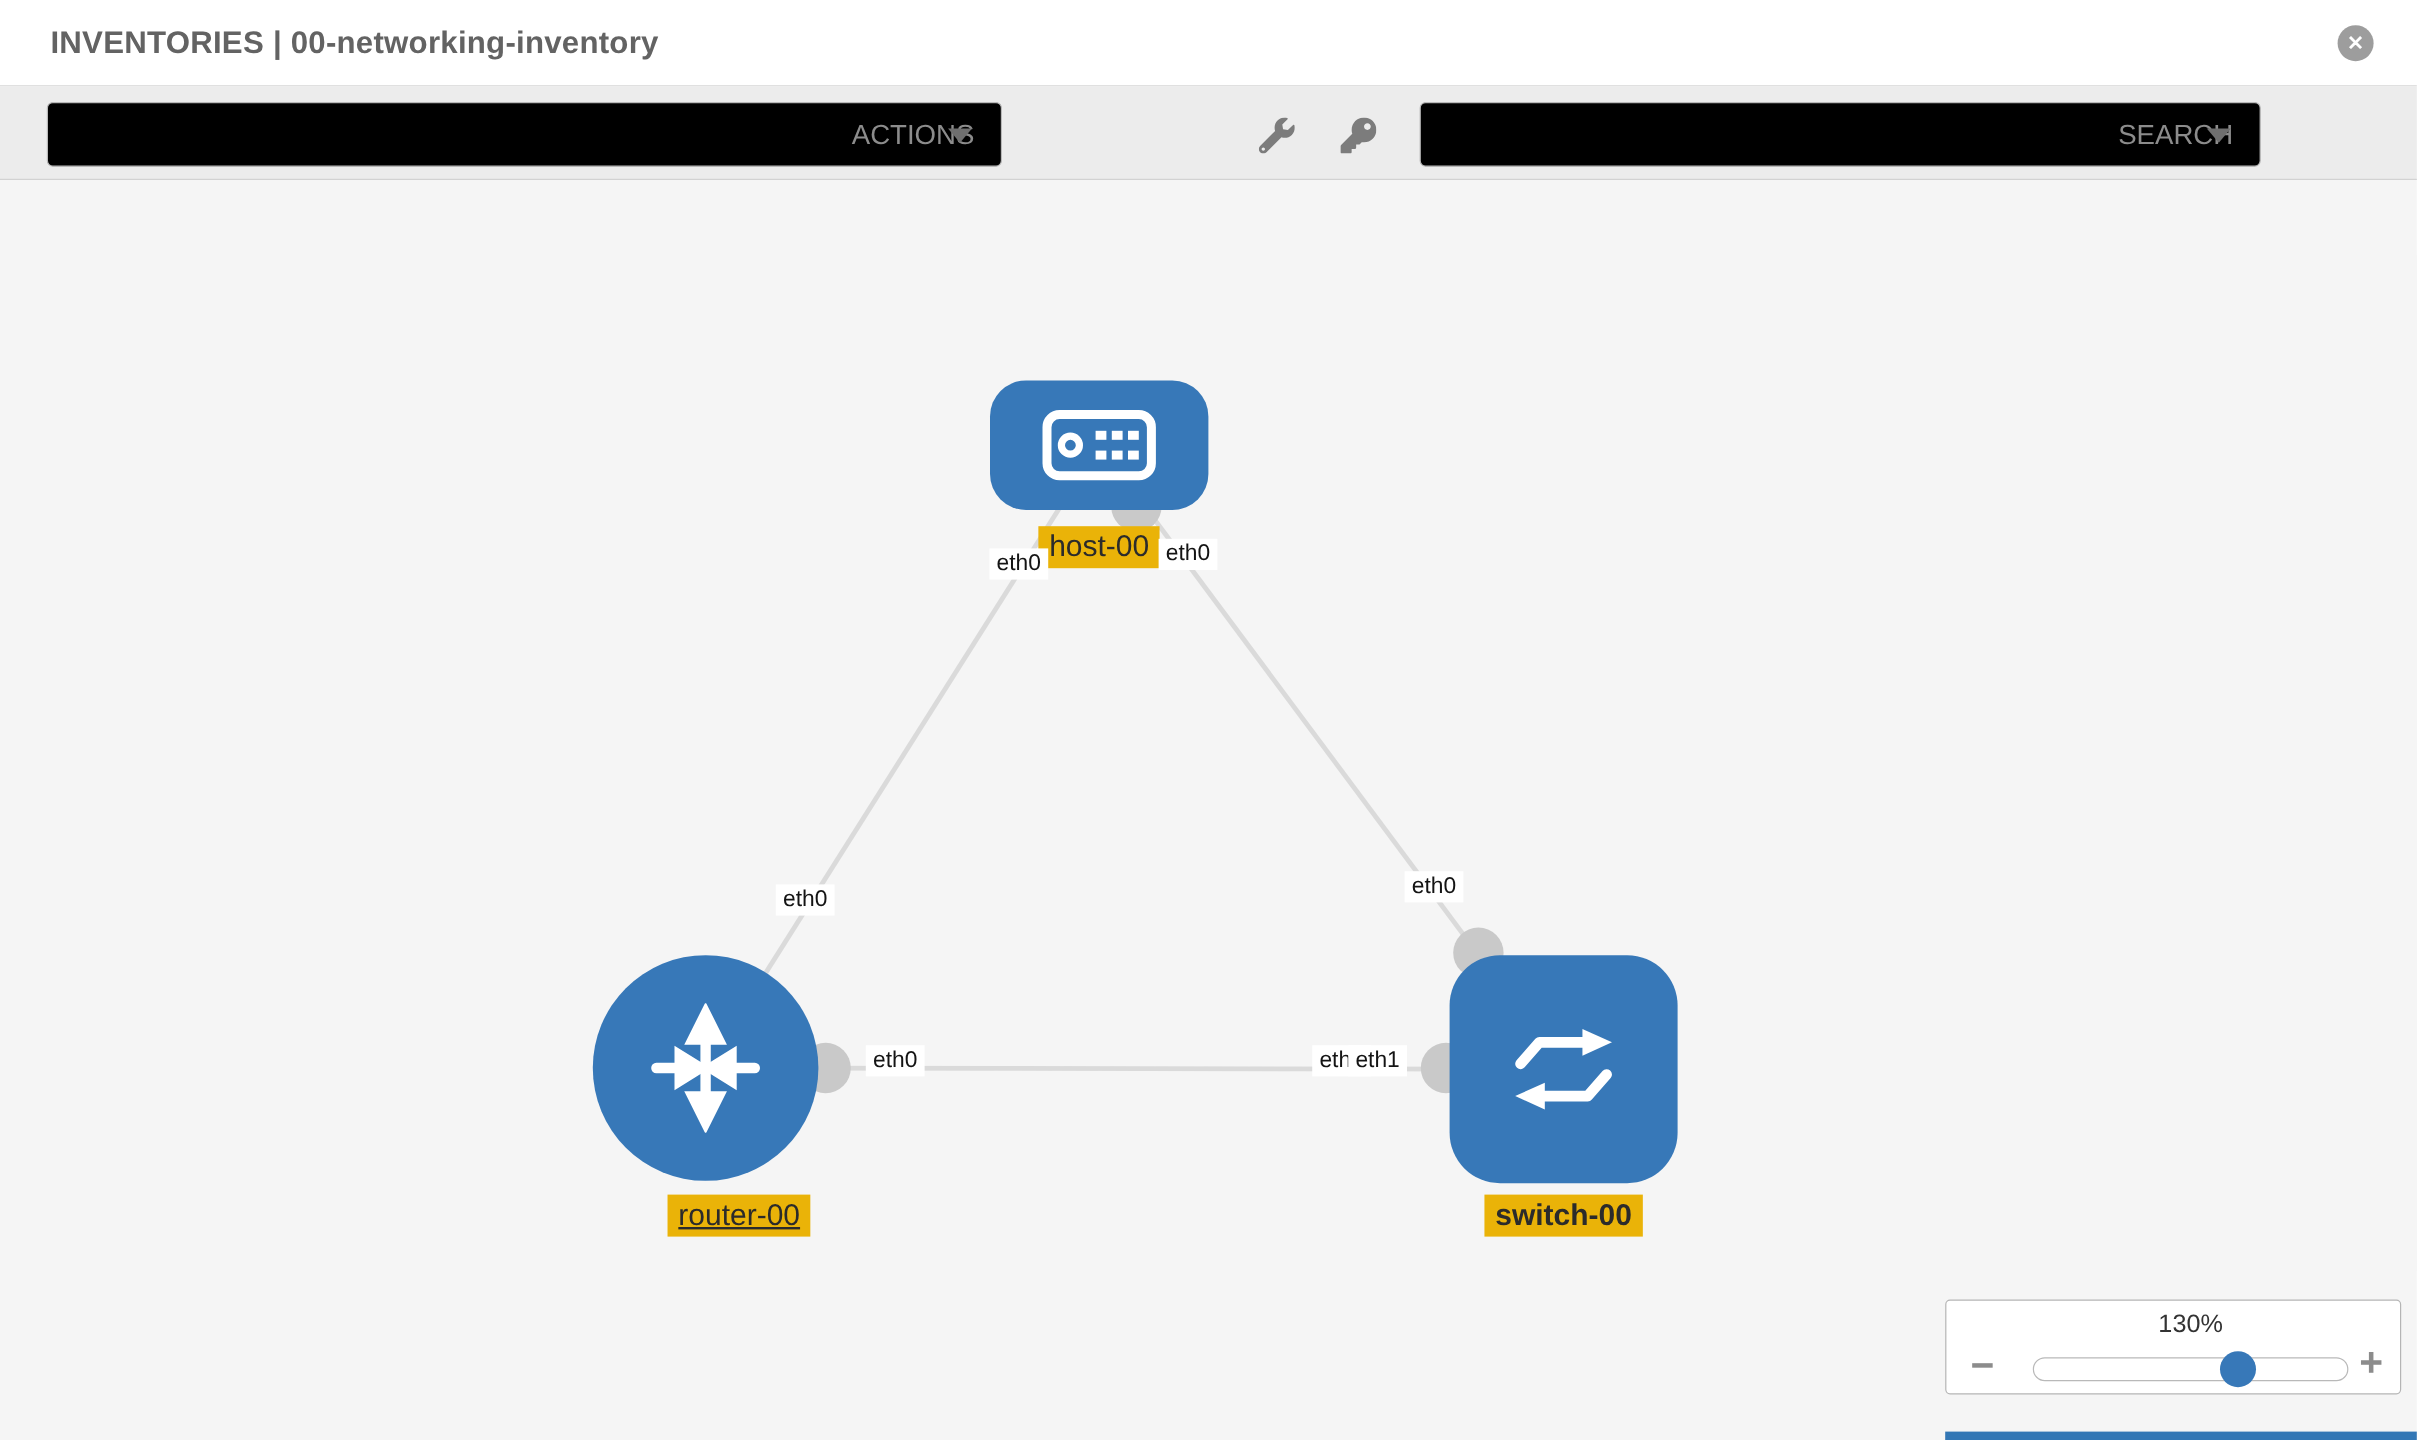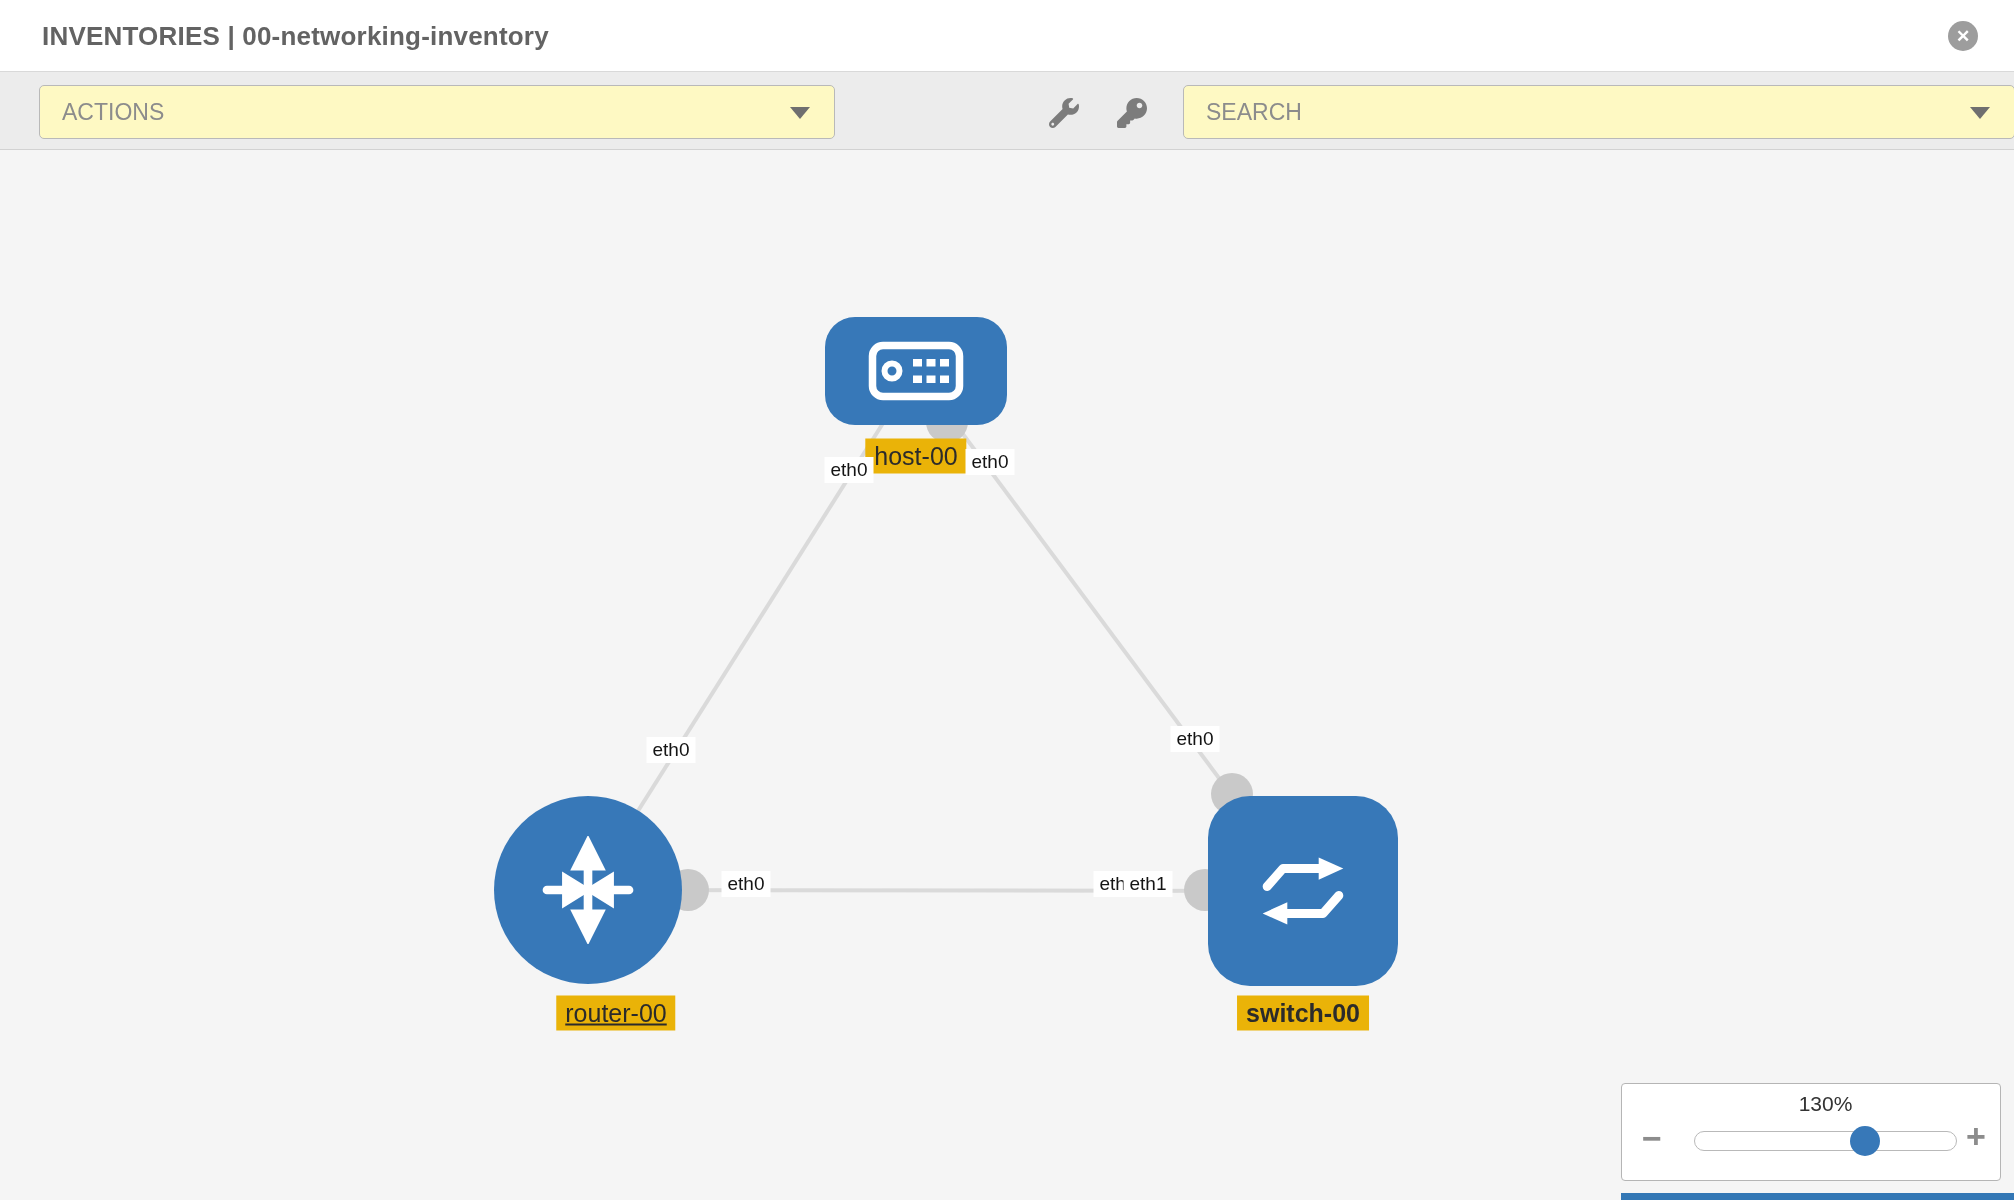--- a/index.html
+++ b/index.html
@@ -24,27 +24,27 @@
     display:flex; align-items:center; justify-content:center;
     font-size:17px; font-weight:700; cursor:pointer; line-height:1;
   }
 
   
   .toolbar {
     position:absolute; top:72px; left:0; width:2014px; height:78px;
     background:#ececec; border-bottom:1px solid #d2d2d2;
   }
   .select {
-    position:absolute; top:13px; height:54px; background:#fef9c3;
+    position:absolute; top:13px; height:54px; background:#000000;
     border:1px solid #b9b9b9; border-radius:5px;
     display:flex; align-items:center; padding:0 22px;
-    font-size:23px; color:#8c8c8c; cursor:pointer;
+    font-size:23px; color:#8c8c8c; cursor:pointer;justify-content:flex-end;
   }
   #actions-select { left:39px; width:796px; }
-  #search-select  { left:1183px; width:832px; }
+  #search-select  { left:1183px; width:701px; }
   .caret {
     position:absolute; right:24px; top:50%; margin-top:-5px;
     width:0; height:0;
     border-left:10px solid transparent; border-right:10px solid transparent;
     border-top:12px solid #6f6f6f;
   }
   .icon-btn {
     position:absolute; top:23px; width:36px; height:36px; cursor:pointer;
     display:flex; align-items:center; justify-content:center;
   }
@@ -76,21 +76,21 @@
     white-space:nowrap;
   }
   .if-label {
     position:absolute; transform:translate(-50%,-50%);
     background:#ffffff; padding:2px 6px; font-size:19px; color:#141414;
     white-space:nowrap;
   }
 
   
   .zoom-panel {
-    position:absolute; left:1621px; top:1083px; width:380px; height:98px;
+    position:absolute; left:1621px; top:1083px; width:380px; height:79px;
     background:#ffffff; border:1px solid #b5b5b5; border-radius:4px; z-index:5;
   }
   .zoom-label {
     position:absolute; left:72px; top:8px; width:263px; text-align:center;
     font-size:21px; color:#333333;
   }
   .zoom-minus {
     position:absolute; left:20px; top:36px; font-size:34px; line-height:36px;
     color:#8c8c8c; font-weight:700; cursor:pointer;
   }

